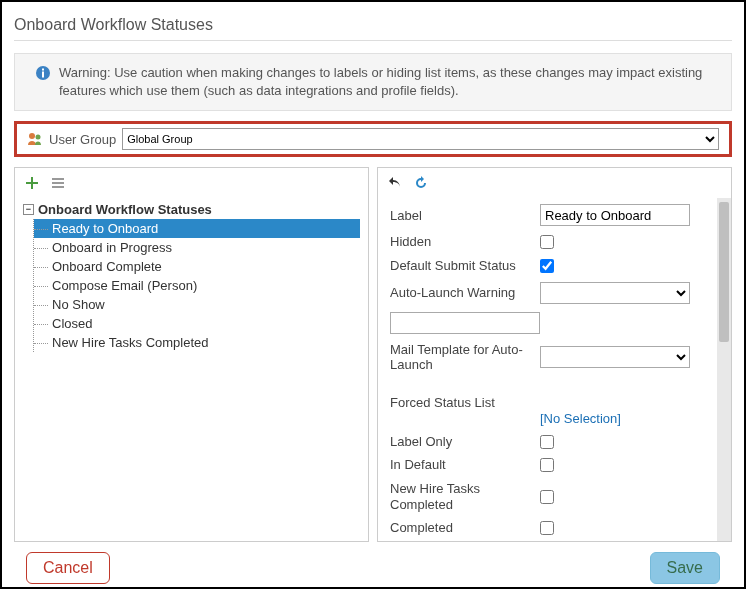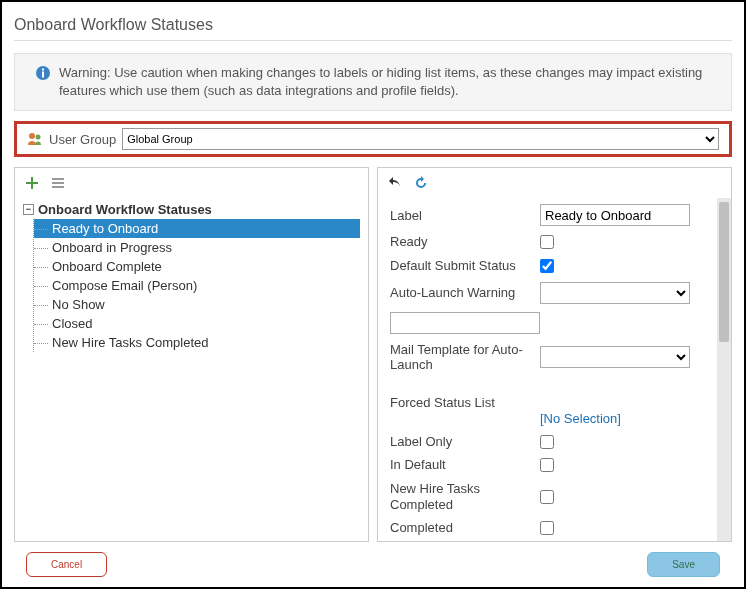--- a/index.html
+++ b/index.html
@@ -25,21 +25,21 @@
 .tree-item.selected { background: #2b88c8; color: #fff; }
 .form-scroll { padding: 6px 12px 12px 12px; height: calc(100% - 30px); overflow-y: auto; }
 .form-row { display: flex; align-items: center; margin-bottom: 8px; gap: 10px; }
 .form-label { flex: 0 0 140px; color: #444; font-size: 13px; line-height: 1.2; }
 .text-input { width: 150px; height: 22px; border: 1px solid #aaa; padding: 2px 4px; font-size: 13px; }
 .select-small { width: 150px; height: 22px; border: 1px solid #aaa; font-size: 13px; background:#fff; }
 .link { color: #1b6fb5; cursor: pointer; margin-top: 30px; }
 .scrollbar-fake { position: absolute; right: 0; top: 30px; width: 14px; bottom: 0; background: #e8e8e8; }
 .scrollbar-thumb { position: absolute; left: 2px; right: 2px; top: 4px; height: 140px; background: #bfbfbf; border-radius: 2px; }
 .footer { display: flex; justify-content: space-between; padding: 10px 12px; }
-.btn { padding: 6px 24px; border: 1px solid; font-size: 10px; cursor: pointer; border-radius: 6px; }
+.btn { padding: 6px 16px; border: 1px solid; font-size: 16px; cursor: pointer; border-radius: 6px; }
 .btn-cancel { background: #fff; color: #c0392b; border-color: #c0392b; }
 .btn-save { background: #77bde0; color: #14532d; border-color: #5faed4; opacity: 0.85; }
 input[type=checkbox] { width: 14px; height: 14px; }
 </style>
 </head>
 <body>
 
 <div class="page">
   <div class="page-title">Onboard Workflow Statuses</div>
 
@@ -112,21 +112,21 @@
               <path d="M8 3 a5 5 0 1 0 5 5 h-2 a3 3 0 1 1 -3 -3 v2 l3 -3 l-3 -3 z" fill="#2b88c8"></path>
             </svg>
         </div>
       </div>
       <div class="form-scroll">
         <div class="form-row">
           <div class="form-label">Label</div>
           <input class="text-input" type="text" value="Ready to Onboard" style="">
         </div>
         <div class="form-row">
-          <div class="form-label">Ready</div>
+          <div class="form-label">Hidden</div>
           <input type="checkbox" style="">
         </div>
         <div class="form-row">
           <div class="form-label">Default Submit Status</div>
           <input type="checkbox" checked="" style="">
         </div>
         <div class="form-row">
           <div class="form-label">Auto-Launch Warning</div>
           <select class="select-small"><option></option></select>
         </div>

